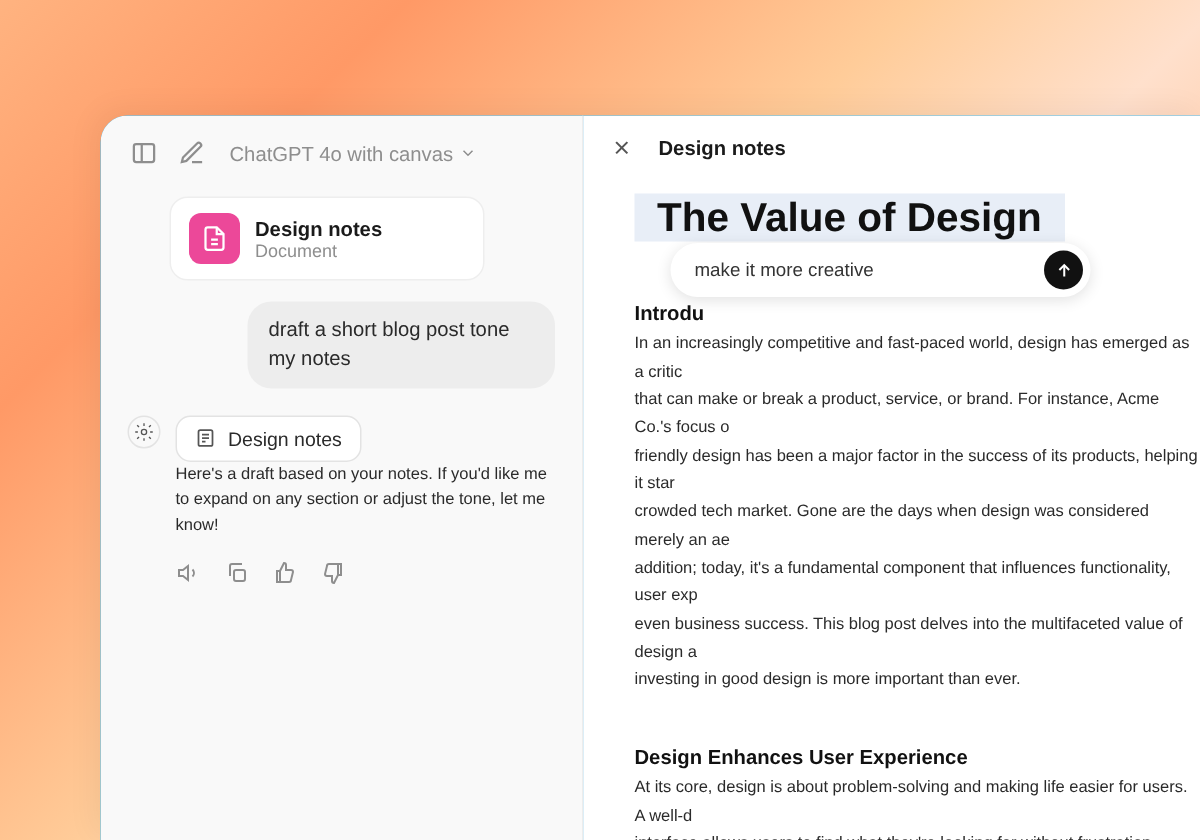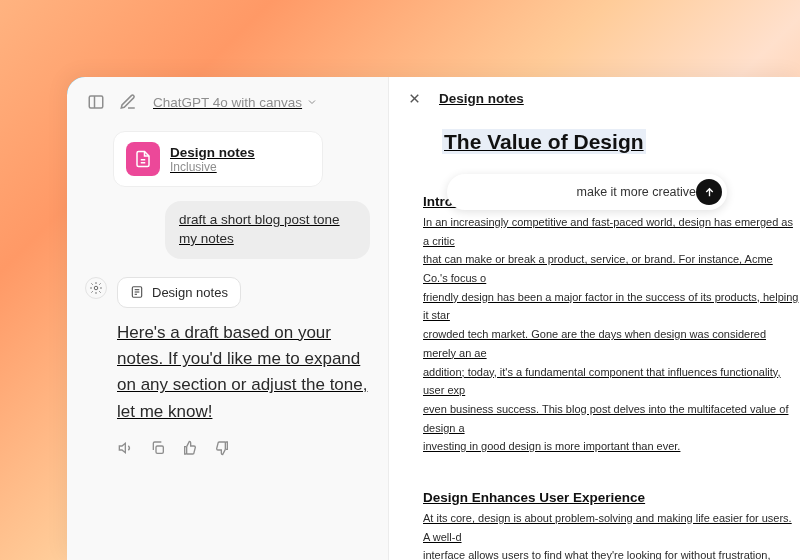--- a/index.html
+++ b/index.html
@@ -7,21 +7,20 @@
   font-family: -apple-system, BlinkMacSystemFont, "Segoe UI", Helvetica, Arial, sans-serif;
   width: 800px; height: 560px; overflow: hidden;
   background: linear-gradient(135deg, #ffb380 0%, #ff9966 20%, #ffcc99 45%, #ffe0cc 60%, #ffb380 85%, #ff8855 100%);
   position: relative;
 }
 .app {
   position: absolute; left: 67px; top: 77px; right: 0; bottom: 0;
   background: #0ea5e9; border-top-left-radius: 18px;
   display: flex; overflow: hidden;
   box-shadow: -4px -4px 20px rgba(0,0,0,0.05);
-  text-decoration: underline;
 }
 .left {
   width: 322px; background: #f9f9f9; border-right: 1px solid #ececec;
   display: flex; flex-direction: column; padding: 14px 18px;
 }
 .topbar { display: flex; align-items: center; gap: 10px; margin-bottom: 18px; }
 .iconbtn { width: 22px; height: 22px; display: flex; align-items: center; justify-content: center; color: #8e8e8e; cursor: pointer; }
 .model { display: flex; align-items: center; gap: 4px; color: #8e8e8e; font-size: 13.5px; cursor: pointer; margin-left: 4px; }
 .attach-card {
   margin-left: 28px; background: #fff; border: 1px solid #eee; border-radius: 12px;
@@ -37,36 +36,36 @@
   margin-left: 80px; margin-top: 14px; background: #ededed; border-radius: 16px;
   padding: 10px 14px; font-size: 13.5px; color: #2a2a2a; line-height: 1.4; max-width: 220px;
 }
 .ai-row { display: flex; gap: 10px; margin-top: 18px; align-items: flex-start; }
 .ai-avatar { width: 22px; height: 22px; border: 1px solid #e3e3e3; border-radius: 50%; display:flex; align-items:center; justify-content:center; flex-shrink:0; }
 .ref-chip {
   border: 1px solid #e3e3e3; border-radius: 10px; padding: 7px 12px;
   display: inline-flex; align-items: center; gap: 8px; font-size: 13px; color: #2a2a2a;
   background: #fff; cursor: pointer;
 }
-.ai-text { margin-top: 12px; font-size: 17px; color: #2a2a2a; line-height: 1.55; }
+.ai-text { font-size: 11px; color: #2a2a2a; line-height: 1.55; }
 .actions { display: flex; gap: 14px; margin-top: 14px; color: #b0b0b0; }
 .actions .iconbtn { width: 18px; height: 18px; }
 .right { flex: 1; background: #fff; display: flex; flex-direction: column; }
 .canvas-hdr { display: flex; align-items: center; gap: 14px; padding: 14px 18px; }
 .close-x { color: #555; cursor: pointer; font-size: 16px; width: 18px; }
 .canvas-title { font-size: 13.5px; font-weight: 600; color: #1a1a1a; }
 .doc { padding: 10px 0 0 34px; position: relative; }
 .h1 {
-  font-size: 21px; font-weight: 800; color: #111; display: inline;
-  background: #e8eef7; padding: 1px 2px; margin-left: 19px;
+  font-size: 27px; font-weight: 800; color: #111; display: inline;
+  background: #e8eef7; padding: 1px 15px;
 }
 .floating-input {
-  position: absolute; left: 58px; top: 54px; width: 280px; height: 36px;
+  position: absolute; left: 58px; top: 42px; width: 280px; height: 36px;
   background: #fff; border-radius: 999px; box-shadow: 0 2px 10px rgba(0,0,0,0.12);
-  display: flex; align-items: center; padding: 0 5px 0 16px; z-index: 5; text-align: right;
+  display: flex; align-items: center; padding: 0 5px 0 16px; z-index: 5;
 }
 .floating-input span.txt { font-size: 12.5px; color: #333; flex: 1; }
 .send {
   width: 26px; height: 26px; border-radius: 50%; background: #111;
   display: flex; align-items: center; justify-content: center; cursor: pointer;
 }
 .sec-h { font-size: 13.5px; font-weight: 700; color: #111; margin-top: 40px; margin-bottom: 4px; }
 .sec-h.tight { margin-top: 34px; }
 .body { font-size: 11px; color: #2a2a2a; line-height: 1.7; white-space: pre-line; }
 svg { display: block; }
@@ -102,21 +101,21 @@
       <div class="doc-icon">
         <svg width="18" height="18" viewBox="0 0 24 24" fill="none" stroke="#fff" stroke-width="2">
             <path d="M14 2H6a2 2 0 0 0-2 2v16a2 2 0 0 0 2 2h12a2 2 0 0 0 2-2V8z"></path>
             <polyline points="14 2 14 8 20 8"></polyline>
             <line x1="9" y1="13" x2="15" y2="13"></line>
             <line x1="9" y1="17" x2="15" y2="17"></line>
           </svg>
       </div>
       <div>
         <div class="attach-title">Design notes</div>
-        <div class="attach-sub">Inclusive</div>
+        <div class="attach-sub">Document</div>
       </div>
     </div>
 
     <div class="user-bubble">draft a short blog post tone my notes</div>
 
     <div class="ai-row">
       <div class="ai-avatar">
         <svg width="14" height="14" viewBox="0 0 24 24" fill="none" stroke="#555" stroke-width="1.5">
             <circle cx="12" cy="12" r="3"></circle>
             <path d="M12 2v3M12 19v3M4.2 4.2l2.1 2.1M17.7 17.7l2.1 2.1M2 12h3M19 12h3M4.2 19.8l2.1-2.1M17.7 6.3l2.1-2.1"></path>

